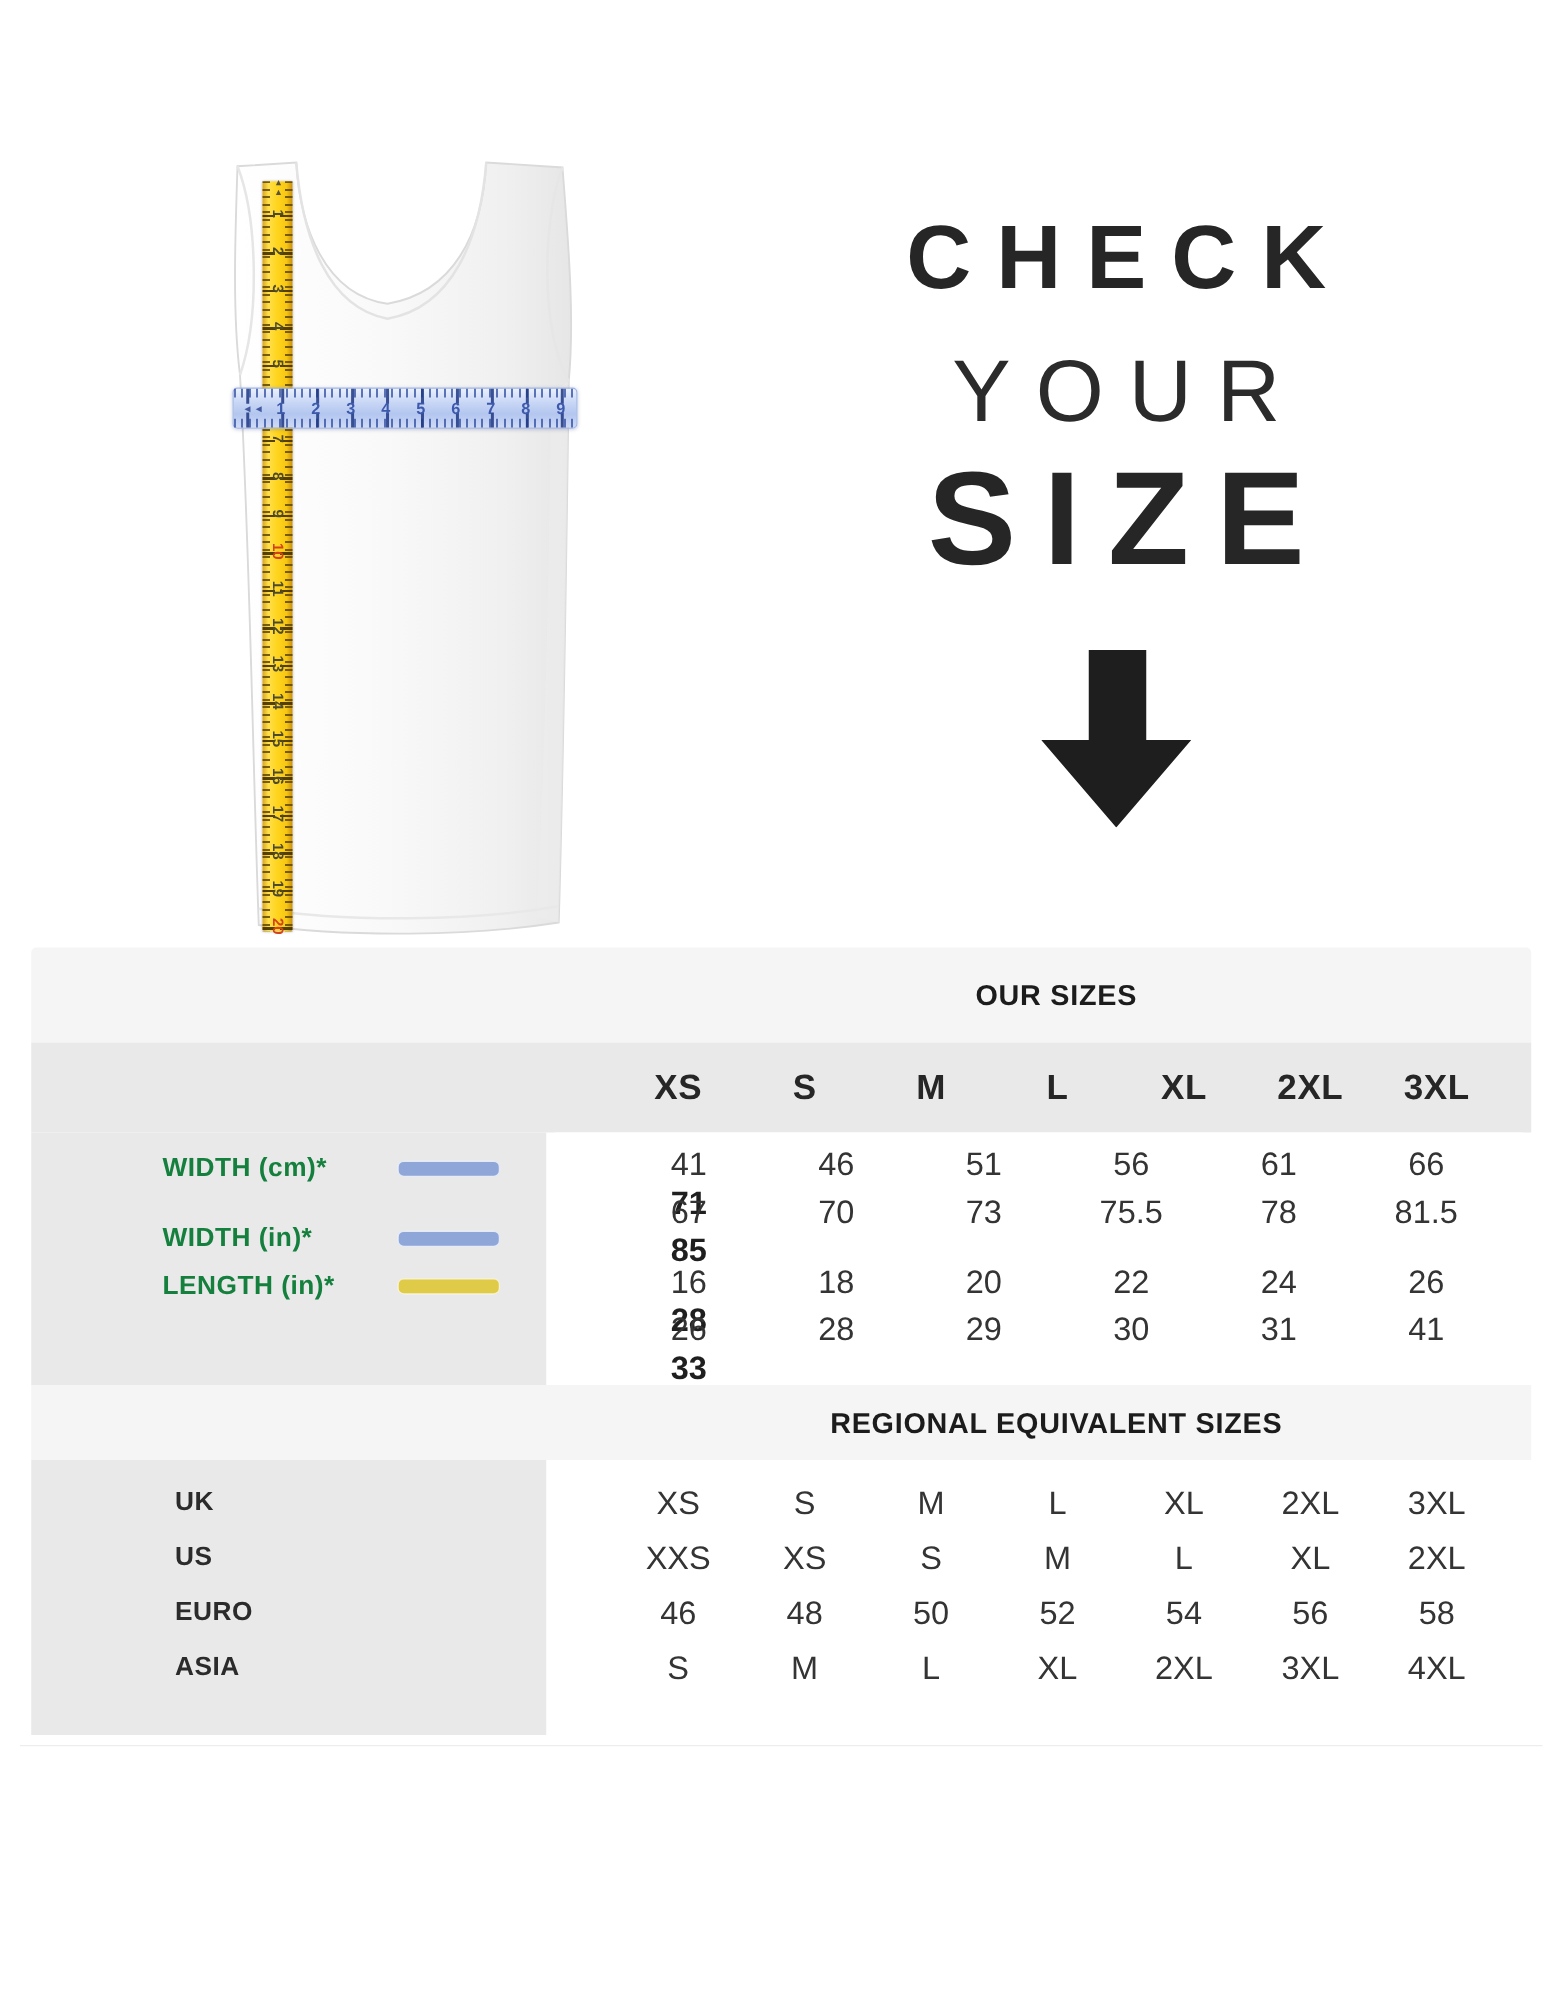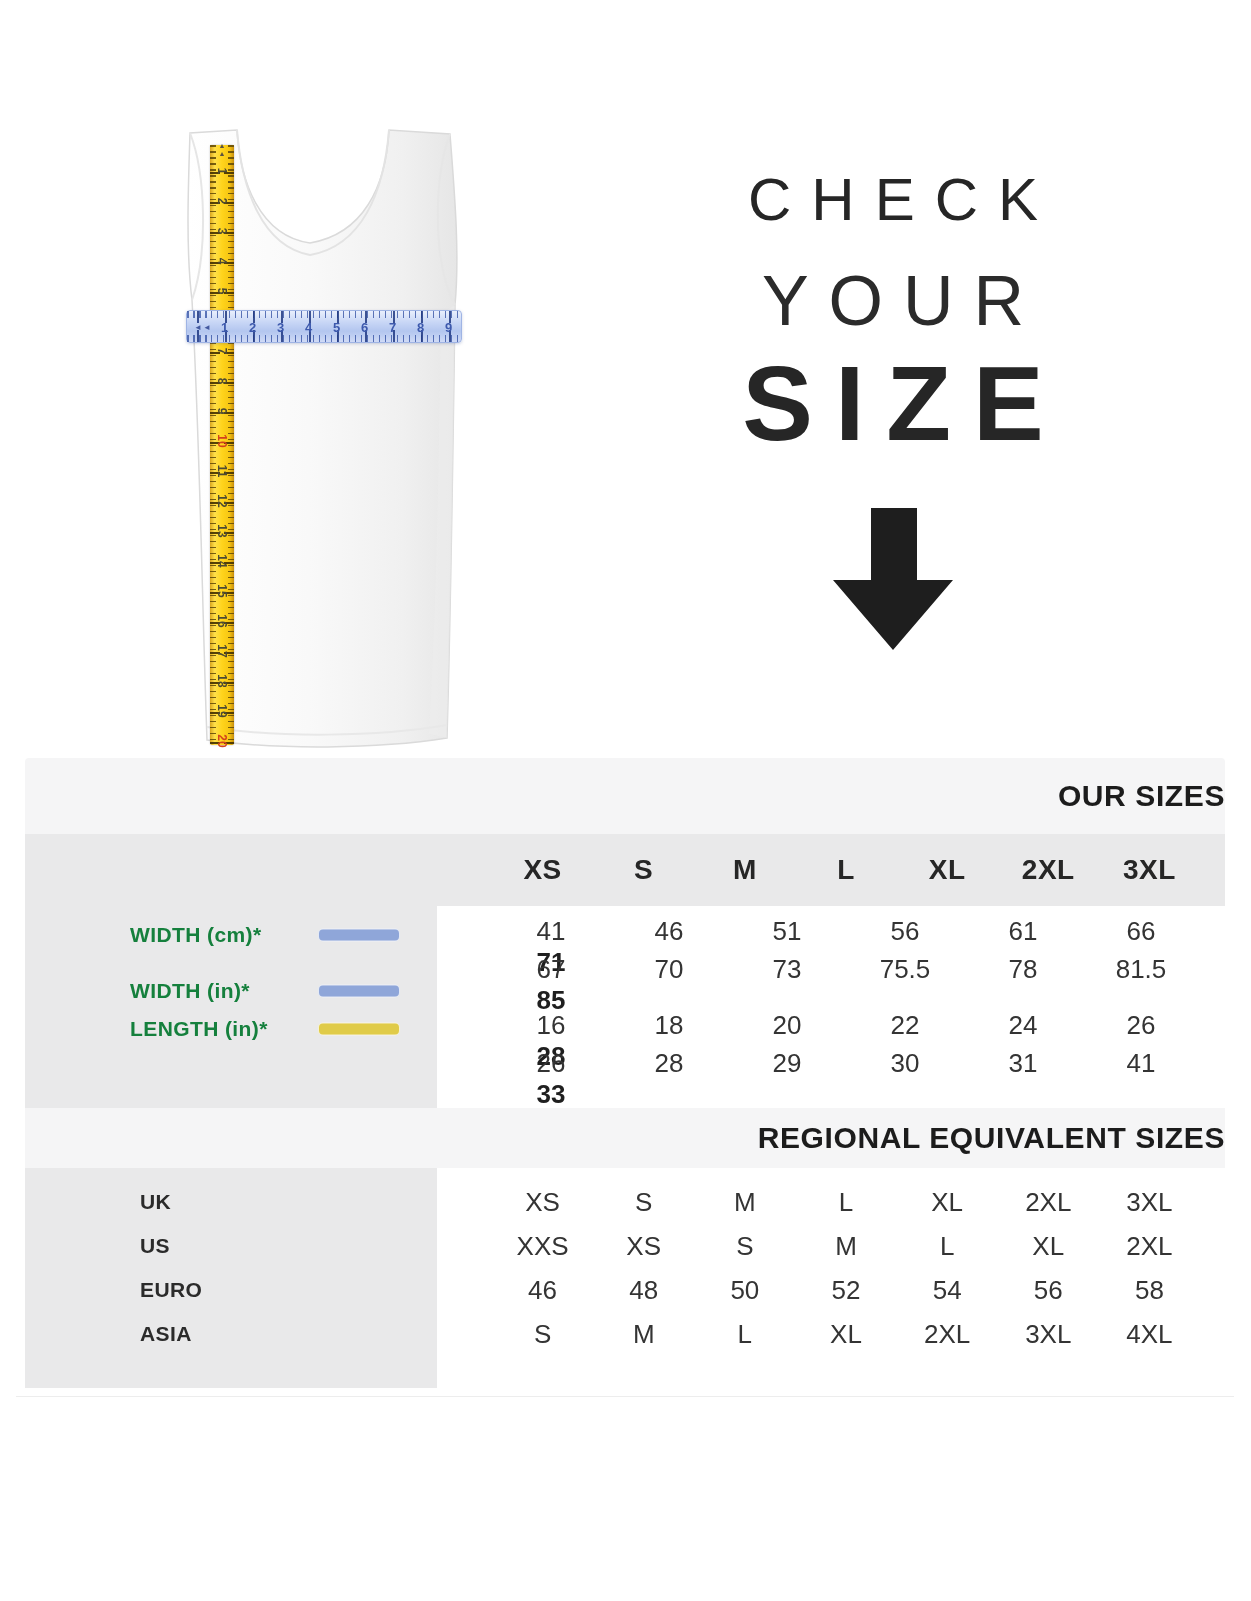--- a/index.html
+++ b/index.html
@@ -58,31 +58,31 @@
   .ruler-h .num{
     position:absolute; top:50%; transform:translateY(-50%);
     font-size:13px; font-weight:700; color:#3d59ad; line-height:1;
   }
   .ruler-h .start{
     position:absolute; left:7px; top:50%; transform:translateY(-50%);
     font-size:8px; color:#44599f; letter-spacing:1px;
   }
   
   .hero-text{position:absolute; left:660px; top:170px; width:466px; text-align:center; color:var(--headline,#262626);}
-  .hl1{font-size:60px; font-weight:400; letter-spacing:20px; margin-right:-20px; line-height:1;}
+  .hl1{font-size:72px; font-weight:700; letter-spacing:20px; margin-right:-20px; line-height:1;}
   .hl2{font-size:70px; font-weight:400; letter-spacing:20px; margin-right:-20px; line-height:1; margin-top:36px; color:#2b2b2b;}
   .hl3{font-size:106px; font-weight:800; letter-spacing:22px; margin-right:-22px; line-height:1; margin-top:14px;}
   .arrow{display:inline-block; margin-top:52px; color:var(--arrow,#1e1e1e);}
   
   .sizes-table{position:absolute; left:25px; top:758px; width:1200px;}
   .band{
     height:76px; background:var(--band-light,#f5f5f6);
-    display:flex; align-items:center; justify-content:flex-end;
+    display:flex; align-items:center; justify-content:center;
     padding-left:440px; box-sizing:border-box;
-    font-size:30px; font-weight:700; letter-spacing:.6px; color:#1c1c1c;
+    font-size:23px; font-weight:700; letter-spacing:.6px; color:#1c1c1c;
     border-radius:4px 4px 0 0;
   }
   .band.regional{height:60px; border-radius:0;}
   .head-row{height:72px; background:var(--band-gray,#e9e9ea);}
   .head-row .grid{
     margin-left:467px; margin-right:25px; height:100%;
     display:grid; grid-template-columns:repeat(7,1fr); align-items:center;
   }
   .col-h{text-align:center; font-size:28px; font-weight:700; color:#262626; letter-spacing:.5px;}
   .section{display:flex;}

